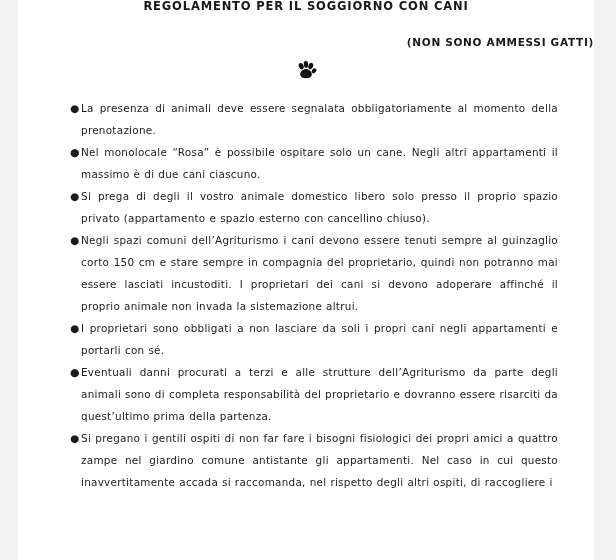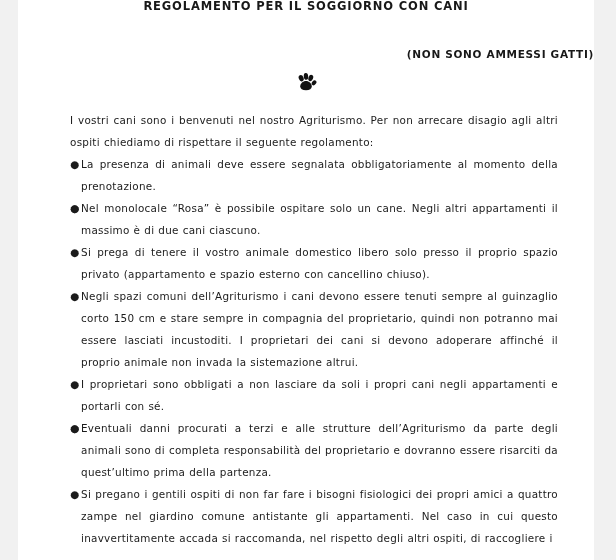--- a/index.html
+++ b/index.html
@@ -28,21 +28,21 @@
   .page-inner {
     position: absolute;
     left: 0;
     top: 0;
     width: 576px;
   }
 
   
   .doc-title {
     margin: 0;
-    padding: 16px;
+    padding: 4px;
     text-align: center;
     font-family: "DejaVu Sans", sans-serif;
     font-size: 11.5px;
     font-weight: bold;
     letter-spacing: 0.85px;
     color: #181818;
     line-height: 13px;
     padding-top: 0px;
     white-space: nowrap;
   }
@@ -138,38 +138,37 @@
         <ellipse cx="13.5" cy="13.5" rx="5.2" ry="7.2" transform="rotate(-22 13.5 13.5)" fill="#111111"></ellipse>
         <ellipse cx="24.0" cy="9.6" rx="4.8" ry="7.4" transform="rotate(-6 24 9.6)" fill="#111111"></ellipse>
         <ellipse cx="34.4" cy="13.2" rx="5.0" ry="7.2" transform="rotate(20 34.4 13.2)" fill="#111111"></ellipse>
         <ellipse cx="41.6" cy="23.6" rx="4.4" ry="6.0" transform="rotate(40 41.6 23.6)" fill="#111111"></ellipse>
         <path d="M24 19.5c6.6 0 12.6 5.4 12.6 11.6 0 5.6-4.7 8.8-12.6 8.8S11.4 36.7 11.4 31.1C11.4 24.9 17.4 19.5 24 19.5z" fill="#111111"></path>
       </svg>
     </div>
 
     <div class="body-block">
 
-      <p class="intro">I vostri cani sono i benvenuti nel nostro Agriturismo. Per non arrecare disagio agli altri ospiti chiediamo di rispettare il seguente regolamento:</p>
 
       <ul class="rules">
 
         <li>
           <span class="bullet">●</span><span>La presenza di animali deve essere segnalata obbligatoriamente al momento della prenotazione.</span>
         </li>
 
         <li>
           <span class="bullet">●</span>
         </li>
 
         <li>
           <span class="bullet">●</span><span>Nel monolocale “Rosa” è possibile ospitare solo un cane. Negli altri appartamenti il massimo è di due cani ciascuno.</span>
         </li>
 
         <li>
-          <span class="bullet">●</span><span>Si prega di tenere il vostro animale domestico libero solo presso il proprio spazio privato (appartamento e spazio esterno con cancellino chiuso).</span>
+          <span class="bullet">●</span><span>Si prega di degli il vostro animale domestico libero solo presso il proprio spazio privato (appartamento e spazio esterno con cancellino chiuso).</span>
         </li>
 
         <li>
           <span class="bullet">●</span><span>Negli spazi comuni dell’Agriturismo i cani devono essere tenuti sempre al guinzaglio corto 150 cm e stare sempre in compagnia del proprietario, quindi non potranno mai essere lasciati incustoditi. I proprietari dei cani si devono adoperare affinché il proprio animale non invada la sistemazione altrui.</span>
         </li>
 
         <li>
           <span class="bullet">●</span><span>I proprietari sono obbligati a non lasciare da soli i propri cani negli appartamenti e portarli con sé.</span>
         </li>
 

